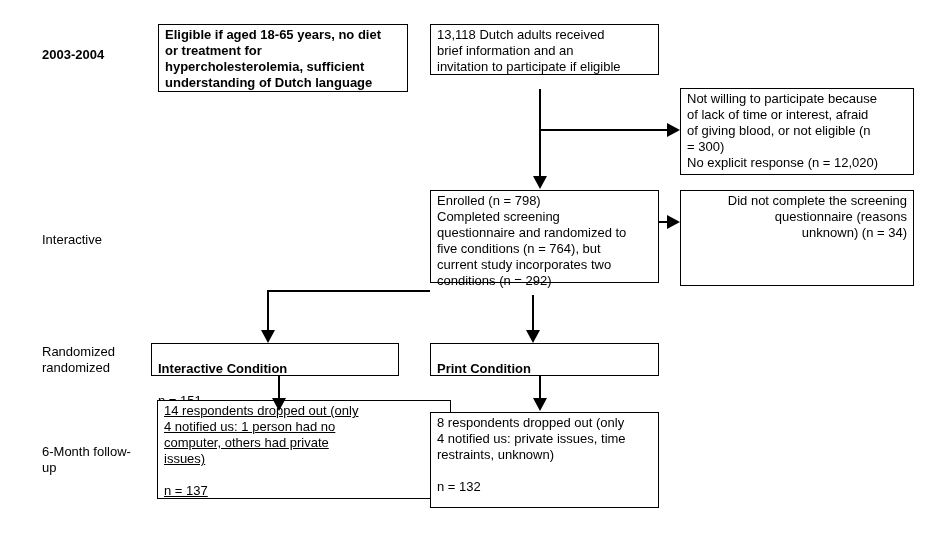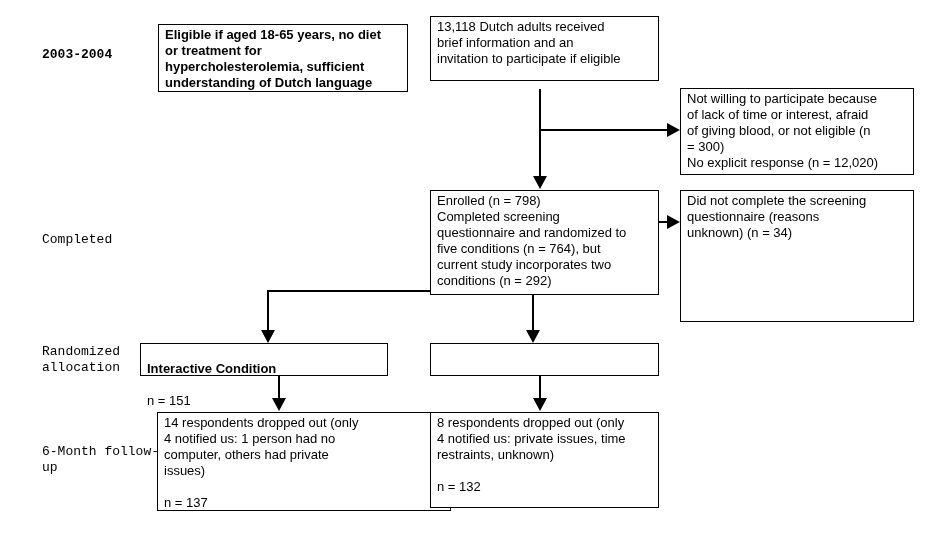--- a/index.html
+++ b/index.html
@@ -22,21 +22,20 @@
     position: absolute;
     box-sizing: border-box;
     border: 1.5px solid #000000;
     background: #ffffff;
     padding: 2px 6px;
     white-space: pre-line;
   }
   .stage {
     position: absolute;
     white-space: pre-line;
-    font-family: Liberation Mono, monospace;
   }
   .bold { font-weight: bold; }
   .vline {
     position: absolute;
     width: 2px;
     background: #000000;
   }
   .hline {
     position: absolute;
     height: 2px;
@@ -58,61 +57,62 @@
     border-bottom: 7px solid transparent;
     border-left: 13px solid #000000;
   }
 </style>
 </head>
 <body>
 
 <div class="canvas">
 
   <div class="stage bold" style="left:42px; top:47px;">2003-2004</div>
-  <div class="stage" style="left:42px; top:232px;">Completed</div>
+  <div class="stage" style="left:42px; top:232px;">Interactive</div>
   <div class="stage" style="left:42px; top:344px;">Randomized
-allocation</div>
+randomized</div>
   <div class="stage" style="left:42px; top:444px;">6-Month follow-
 up</div>
 
   <div class="fbox" style="left:158px; top:24px; width:250px; height:68px;font-weight:bold;">Eligible if aged 18-65 years, no diet
 or treatment for
 hypercholesterolemia, sufficient
 understanding of Dutch language</div>
 
-  <div class="fbox" style="left:430px; top:16px; width:229px; height:65px;">13,118 Dutch adults received
+  <div class="fbox" style="left:430px; top:24px; width:229px; height:51px;">13,118 Dutch adults received
 brief information and an
 invitation to participate if eligible</div>
 
   <div class="fbox" style="left:680px; top:88px; width:234px; height:87px;">Not willing to participate because
 of lack of time or interest, afraid
 of giving blood, or not eligible (n
 = 300)
 No explicit response (n = 12,020)</div>
 
-  <div class="fbox" style="left:430px; top:190px; width:229px; height:105px;">Enrolled (n = 798)
+  <div class="fbox" style="left:430px; top:190px; width:229px; height:93px;">Enrolled (n = 798)
 Completed screening
 questionnaire and randomized to
 five conditions (n = 764), but
 current study incorporates two
 conditions (n = 292)</div>
 
-  <div class="fbox" style="left:680px; top:190px; width:234px; height:132px;">Did not complete the screening
+  <div class="fbox" style="left:680px; top:190px; width:234px; height:96px;text-align:right;">Did not complete the screening
 questionnaire (reasons
 unknown) (n = 34)</div>
 
-  <div class="fbox" style="left:140px; top:343px; width:248px; height:33px; padding-top:1px;">
+  <div class="fbox" style="left:151px; top:343px; width:248px; height:33px; padding-top:1px;">
     <div class="bold">Interactive Condition</div>
     <div>n = 151</div>
   </div>
 
   <div class="fbox" style="left:430px; top:343px; width:229px; height:33px; padding-top:1px;">
+    <div class="bold">Print Condition</div>
   </div>
 
-  <div class="fbox" style="left:157px; top:412px; width:294px; height:99px;">14 respondents dropped out (only
+  <div class="fbox" style="left:157px; top:400px; width:294px; height:99px;text-decoration:underline;">14 respondents dropped out (only
 4 notified us: 1 person had no
 computer, others had private
 issues)
 
 n = 137</div>
 
   <div class="fbox" style="left:430px; top:412px; width:229px; height:96px;">8 respondents dropped out (only
 4 notified us: private issues, time
 restraints, unknown)
 

